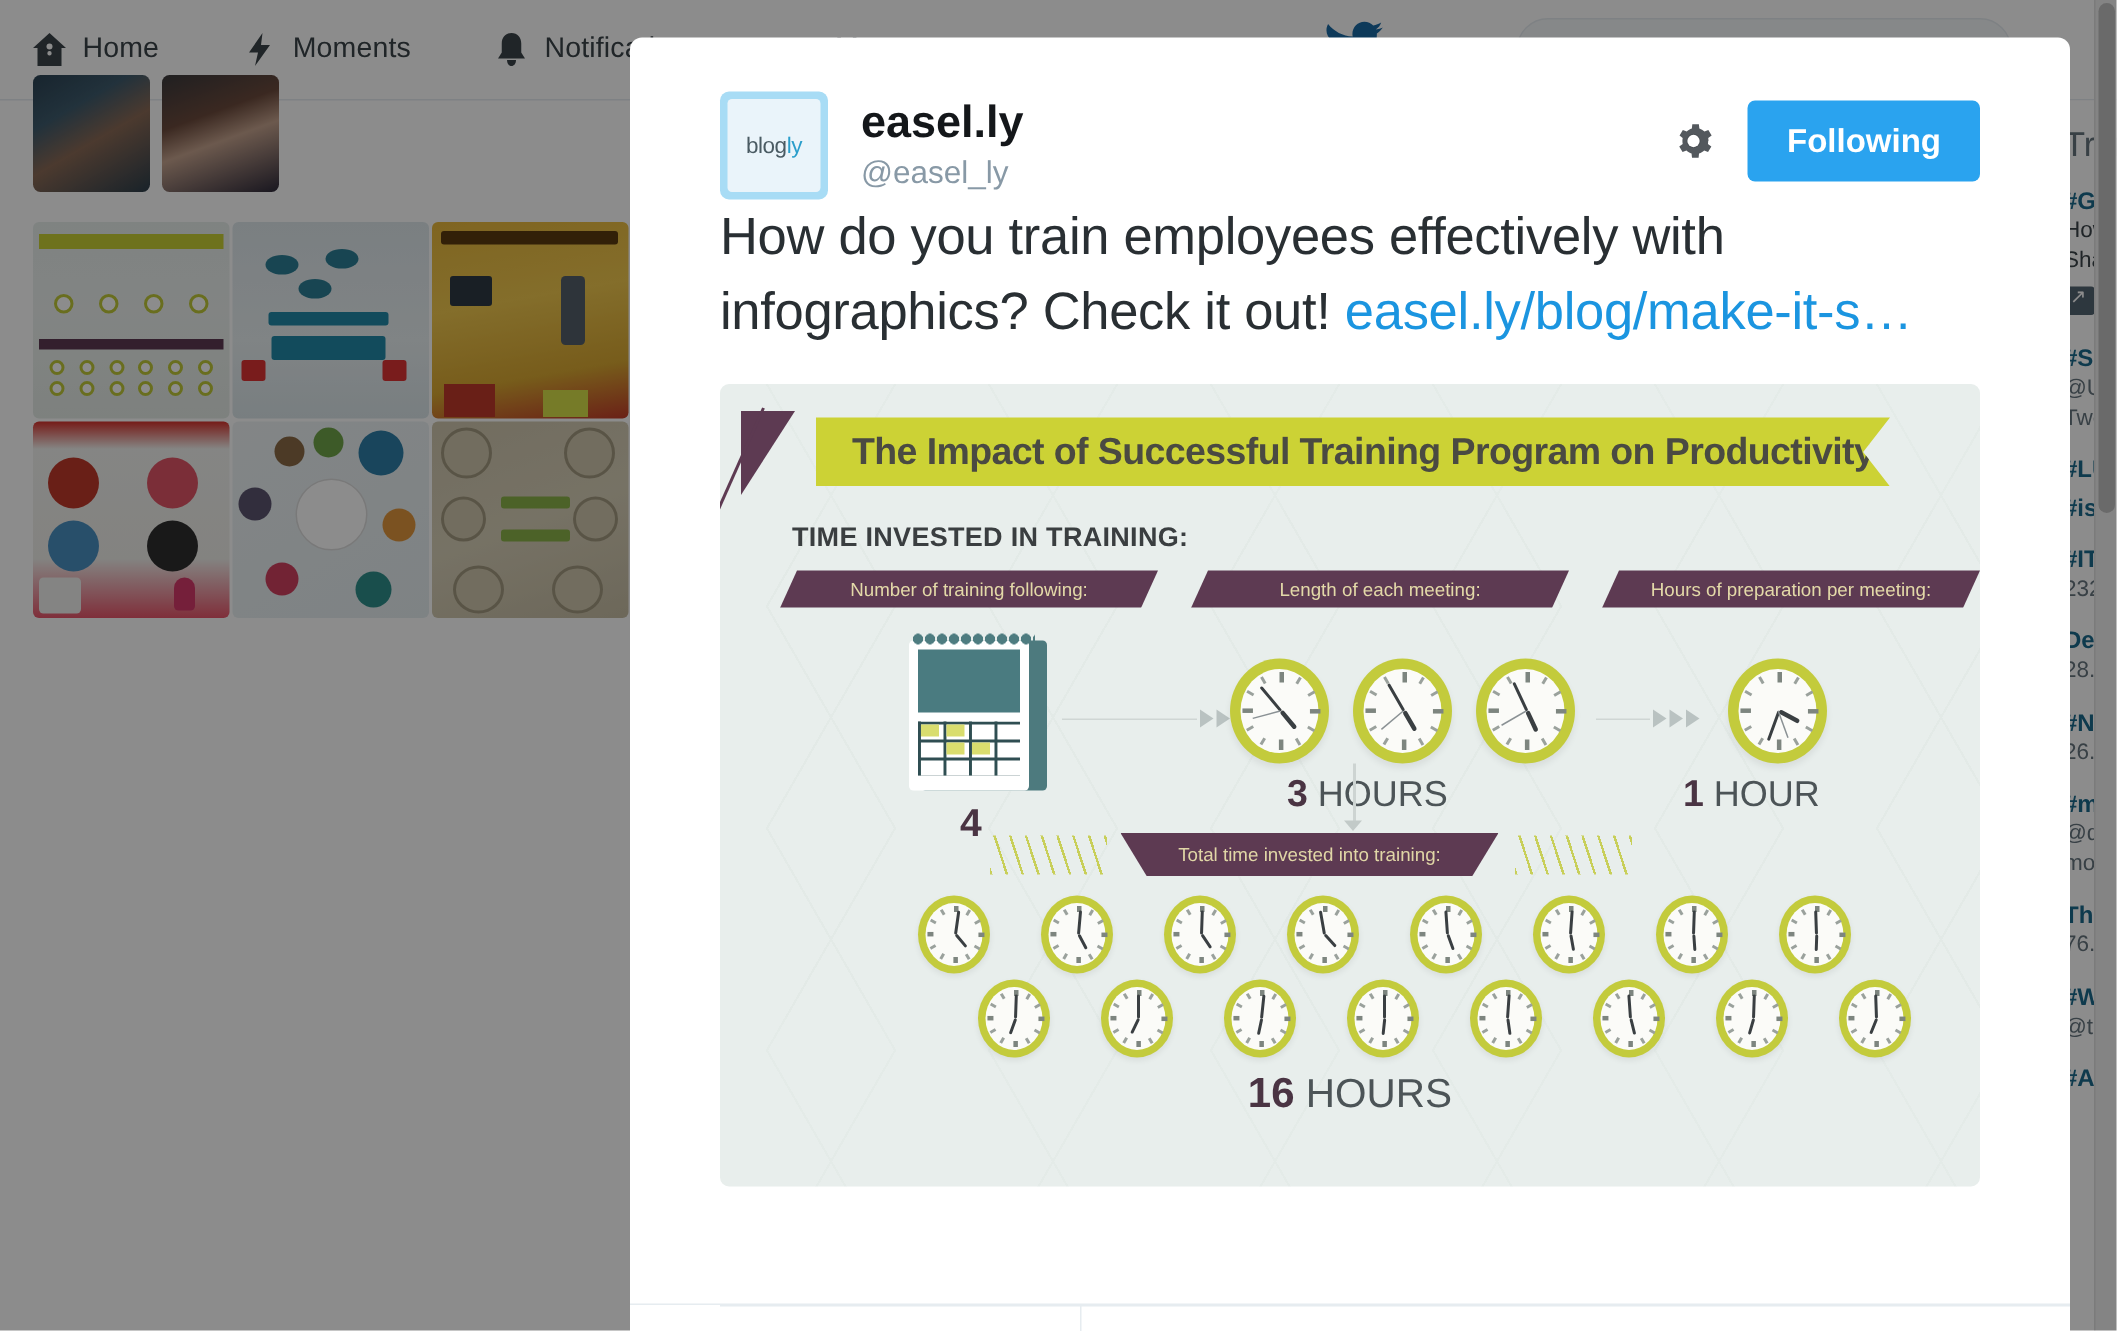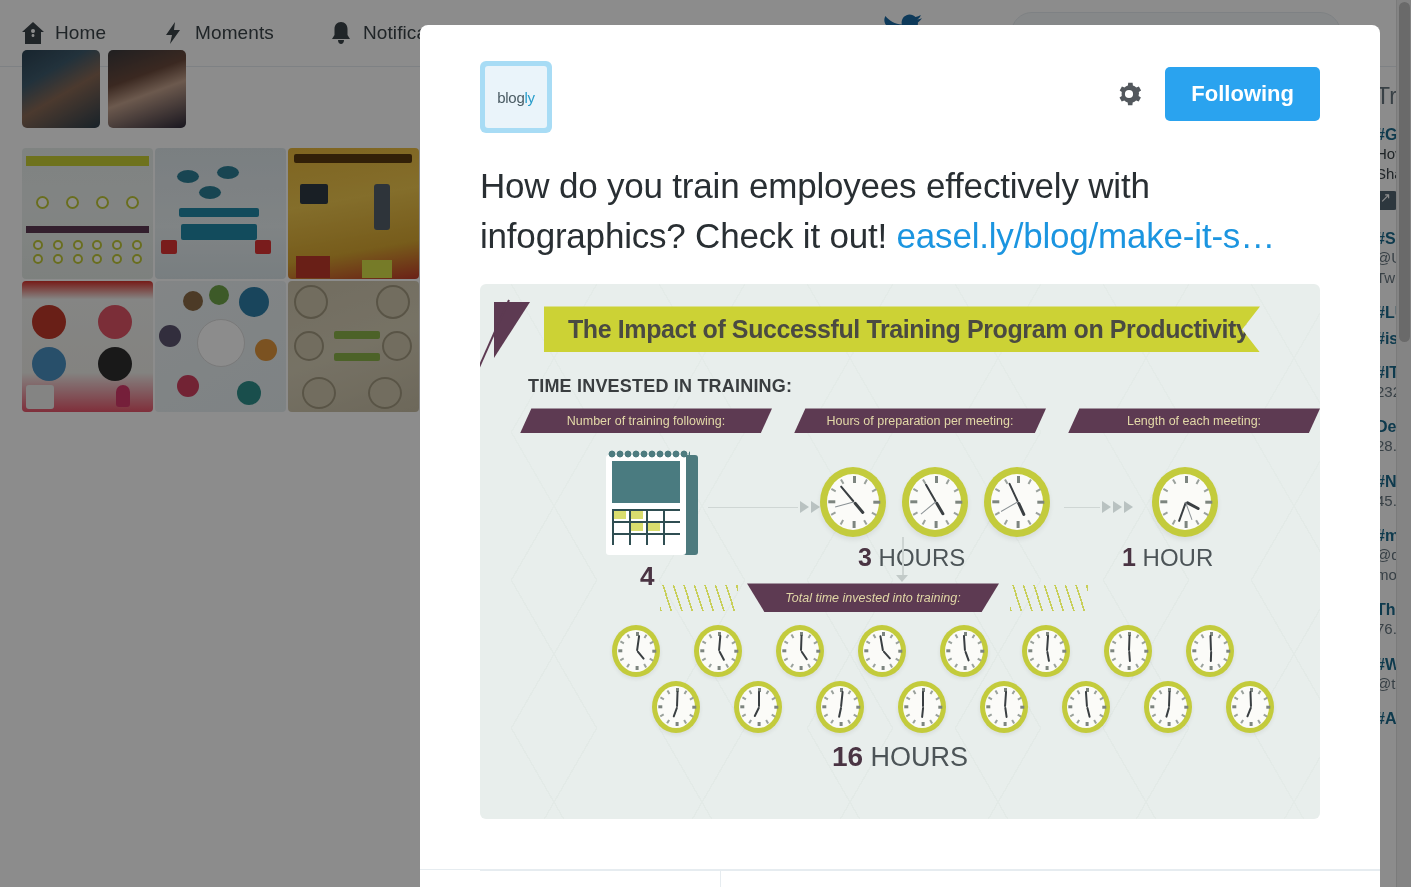--- a/index.html
+++ b/index.html
@@ -137,21 +137,21 @@
 
   .head-actions { margin-left: auto; display: flex; align-items: center; gap: 22px; padding-top: 6px;}
   .gear { width: 28px; height: 28px; display:block; cursor:pointer; }
   .follow-btn {
     background: #2aa3ef; color: #fff; border: 0; border-radius: 5px;
     font-size: 22px; font-weight: bold; padding: 14px 26px; cursor: pointer;
     font-family: "Liberation Sans", sans-serif;
   }
 
   .tweet-text {
-    margin-top: 28px; font-size: 35px; line-height: 1.42; color: #292f33;
+    font-size: 35px; line-height: 1.42; color: #292f33;
     letter-spacing: -.2px;
   }
   .tweet-link { color: #1b95e0; text-decoration: none; cursor: pointer; }
   .tweet-ellipsis { color:#1b95e0; }
 
   
   .info-card {
     margin-top: 24px; width: 840px; height: 535px;
     border-radius: 6px; overflow: hidden; position: relative;
     background: #e8eeec;
@@ -238,21 +238,21 @@
   .hand-m { position:absolute; left:50%; top:7px; width:2px; height:21px; background:#3a3f42; transform-origin: 50% 100%; border-radius:2px;}
   .hand-s { position:absolute; left:50%; top:9px; width:1px; height:19px; background:#8a9194; transform-origin: 50% 100%;}
 
   .lbl-hours { position:absolute; font-size: 24px; color:#4c5457; }
   .lbl-hours b { color:#4a3443; font-size:25px; }
 
   .vert-line { position:absolute; width:1.5px; background:#cdd4d2; }
   .vert-arrow { position:absolute; width:0;height:0;
                 border-top:7px solid #c2cac8; border-left:6px solid transparent; border-right:6px solid transparent;}
 
-  .total-row { position:relative; margin-top: 4px; height: 30px; font-style: italic; }
+  .total-row { position:relative; margin-top: 4px; height: 30px; }
   .total-banner {
     position:absolute; left: 267px; top: 0; width: 252px; height: 29px; background: #5d3a52;
     clip-path: polygon(0 0, 100% 0, 93% 100%, 7% 100%);
     display:flex; align-items:center; justify-content:center;
   }
   .total-banner span { font-size: 12.5px; color:#e0d6a6; }
   .hatch-l, .hatch-r {
     position:absolute; top:2px; width:78px; height:26px;
     background-image: repeating-linear-gradient(72deg, #c8cf59 0 1.6px, transparent 1.6px 10px);
   }
@@ -460,21 +460,21 @@
       <span class="trend-sub">232</span>
     </div>
 
     <div class="trend">
       <span class="trend-tag">Del</span>
       <span class="trend-sub">28.</span>
     </div>
 
     <div class="trend">
       <span class="trend-tag">#Na</span>
-      <span class="trend-sub">45.</span>
+      <span class="trend-sub">26.</span>
     </div>
 
     <div class="trend">
       <span class="trend-tag">#mo</span>
       <span class="trend-sub">@d</span>
       <span class="trend-sub">mor</span>
     </div>
 
     <div class="trend">
       <span class="trend-tag">The</span>
@@ -501,20 +501,24 @@
 <div class="modal">
   <div class="modal-inner">
 
     <div class="tweet-head">
       <div class="avatar">
         <div class="avatar-inner">
           <span class="avatar-text"><span class="a1">blog</span><span class="a2">ly</span></span>
         </div>
       </div>
 
+      <div class="names">
+        <div class="display-name">easel.ly</div>
+        <div class="handle">@easel_ly</div>
+      </div>
 
       <div class="head-actions">
         <span class="gear">
           <svg viewBox="0 0 28 28" width="28" height="28">
             <path d="M14 9.2a4.8 4.8 0 1 0 0 9.6 4.8 4.8 0 0 0 0-9.6zm0 7.1a2.3 2.3 0 1 1 0-4.6 2.3 2.3 0 0 1 0 4.6z" fill="#4a4f54"></path>
             <path d="M24 14c0-.7-.1-1.3-.2-2l2.3-1.6-2.2-3.8-2.6 1a10 10 0 0 0-3.4-2l-.3-2.8h-4.4l-.3 2.8c-1.3.4-2.4 1.1-3.4 2l-2.6-1-2.2 3.8L6.8 12c-.1.7-.2 1.3-.2 2s.1 1.3.2 2l-2.3 1.6 2.2 3.8 2.6-1c1 .9 2.1 1.6 3.4 2l.3 2.8h4.4l.3-2.8c1.3-.4 2.4-1.1 3.4-2l2.6 1 2.2-3.8-2.3-1.6c.1-.7.2-1.3.2-2z" fill="#4a4f54" opacity=".95"></path>
             <circle cx="14" cy="14" r="4.1" fill="#fff"></circle>
           </svg>
         </span>
         <button class="follow-btn">Following</button>
@@ -535,24 +539,24 @@
       </div>
 
 
       <div class="sec-head">TIME INVESTED IN TRAINING:</div>
 
       <div class="banner-row">
         <div class="banner">
             <span>Number of training following:</span>
           </div>
         <div class="banner">
+            <span>Length of each meeting:</span>
+          </div>
+        <div class="banner">
             <span>Hours of preparation per meeting:</span>
-          </div>
-        <div class="banner">
-            <span>Length of each meeting:</span>
           </div>
       </div>
 
       <div class="icons-row">
 
         <div class="notebook">
           <div class="nb-shadow"></div>
           <div class="nb-body"></div>
           <div class="nb-screen"></div>
           <div class="nb-grid"></div>

